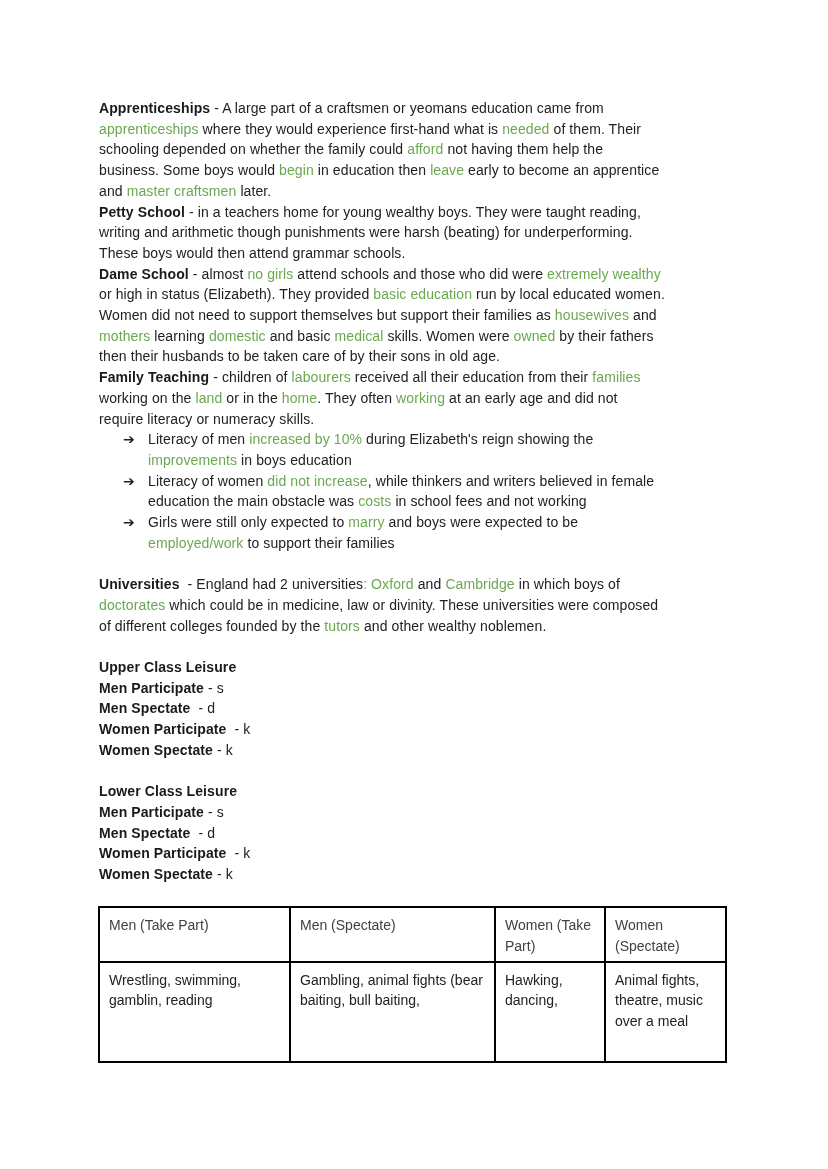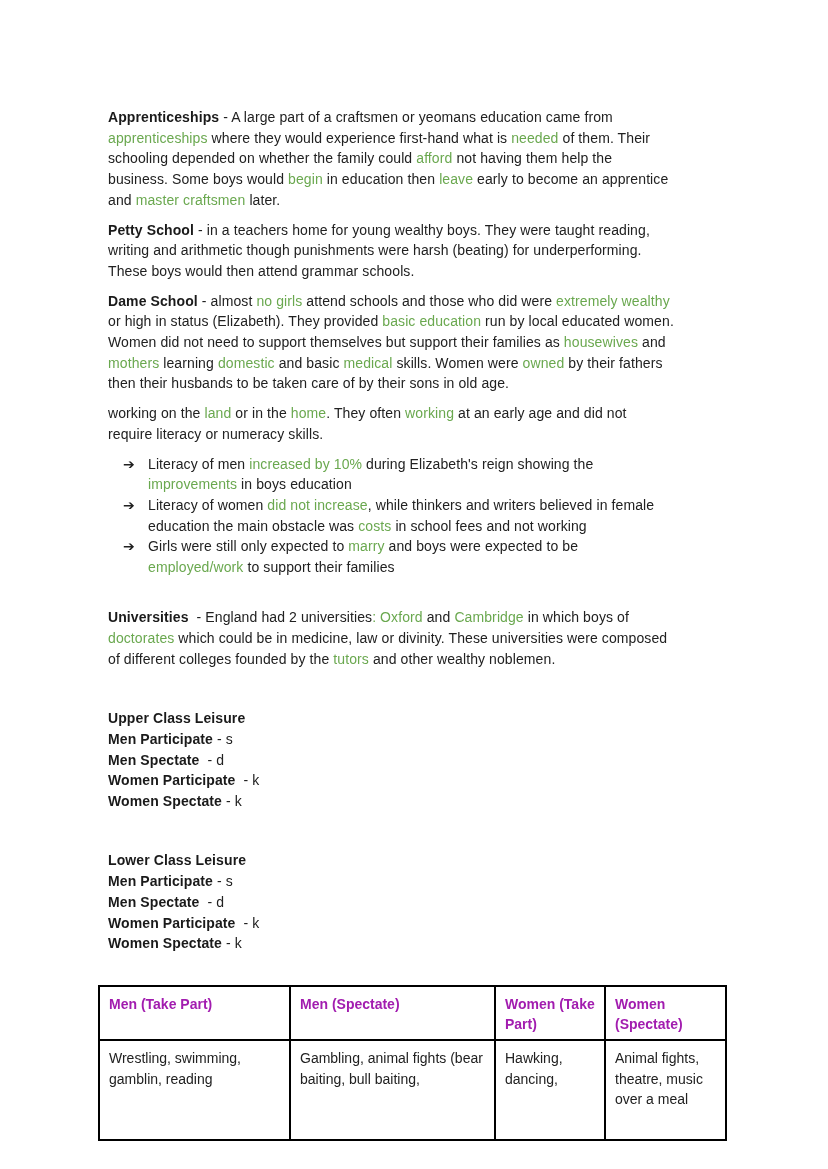--- a/index.html
+++ b/index.html
@@ -15,21 +15,21 @@
   .line{
     white-space:pre;
     font-size:14px;
     line-height:20.7px;
     color:#212121;
     letter-spacing:0.1px;
   }
   .seg-normal{color:#212121;font-weight:400;}
   .seg-bold{color:#1a1a1a;font-weight:700;}
   .seg-green{color:#6aa84f;font-weight:400;}
-  .para{margin:9px;}
+  .para{margin:0;}
   .bullet-list{margin:0;}
   .bullet-item .line{padding-left:49px;position:relative;}
   .bullet-arrow{
     position:absolute;left:24px;top:0;
     color:#212121;font-weight:400;
   }
   .spacer{height:20.7px;}
   table.leisure-table{
     border-collapse:collapse;
     table-layout:fixed;
@@ -39,21 +39,21 @@
   table.leisure-table th, table.leisure-table td{
     border:2px solid #000000;
     vertical-align:top;
     text-align:left;
     padding:7px 9px 4px 9px;
     font-size:14px;
     line-height:20.7px;
     box-sizing:border-box;
   }
   table.leisure-table th{
-    font-weight:700;color:#a21caf;height:50px;
+    font-weight:400;color:#404040;height:50px;
   }
   table.leisure-table td{
     font-weight:400;color:#212121;height:100px;
   }
   .col-1{width:191px;}
   .col-2{width:205px;}
   .col-3{width:110px;}
   .col-4{width:121px;}
 </style>
 </head>
@@ -74,20 +74,21 @@
         <div class="line"><span class="seg-normal">These boys would then attend grammar schools.</span></div>
       </div>
       <div class="para">
         <div class="line"><span class="seg-bold">Dame School</span><span class="seg-normal"> - almost </span><span class="seg-green">no girls</span><span class="seg-normal"> attend schools and those who did were </span><span class="seg-green">extremely wealthy</span></div>
         <div class="line"><span class="seg-normal">or high in status (Elizabeth). They provided </span><span class="seg-green">basic education</span><span class="seg-normal"> run by local educated women.</span></div>
         <div class="line"><span class="seg-normal">Women did not need to support themselves but support their families as </span><span class="seg-green">housewives</span><span class="seg-normal"> and</span></div>
         <div class="line"><span class="seg-green">mothers</span><span class="seg-normal"> learning </span><span class="seg-green">domestic</span><span class="seg-normal"> and basic </span><span class="seg-green">medical</span><span class="seg-normal"> skills. Women were </span><span class="seg-green">owned</span><span class="seg-normal"> by their fathers</span></div>
         <div class="line"><span class="seg-normal">then their husbands to be taken care of by their sons in old age.</span></div>
       </div>
       <div class="para">
+        <div class="line"><span class="seg-bold">Family Teaching</span><span class="seg-normal"> - children of </span><span class="seg-green">labourers</span><span class="seg-normal"> received all their education from their </span><span class="seg-green">families</span></div>
         <div class="line"><span class="seg-normal">working on the </span><span class="seg-green">land</span><span class="seg-normal"> or in the </span><span class="seg-green">home</span><span class="seg-normal">. They often </span><span class="seg-green">working</span><span class="seg-normal"> at an early age and did not</span></div>
         <div class="line"><span class="seg-normal">require literacy or numeracy skills.</span></div>
       </div>
       <div class="bullet-list">
         <div class="bullet-item">
           <div class="line"><span class="bullet-arrow">➔</span><span class="seg-normal">Literacy of men </span><span class="seg-green">increased by 10%</span><span class="seg-normal"> during Elizabeth's reign showing the</span></div>
           <div class="line"><span class="seg-green">improvements</span><span class="seg-normal"> in boys education</span></div>
         </div>
         <div class="bullet-item">
           <div class="line"><span class="bullet-arrow">➔</span><span class="seg-normal">Literacy of women </span><span class="seg-green">did not increase</span><span class="seg-normal">, while thinkers and writers believed in female</span></div>

